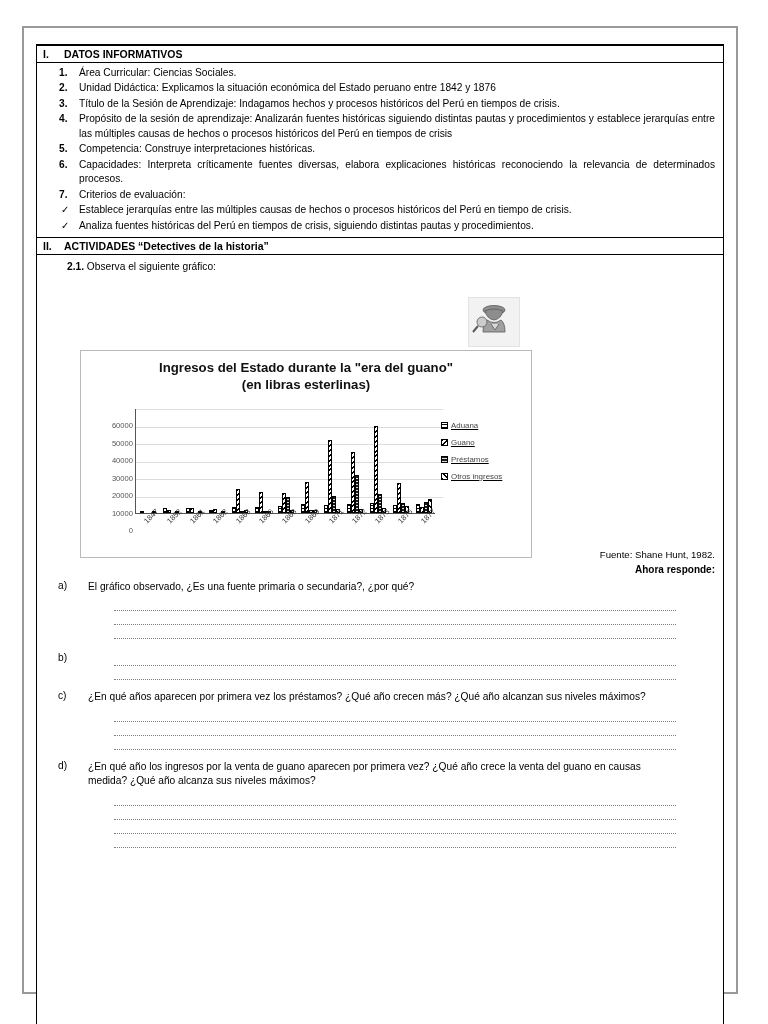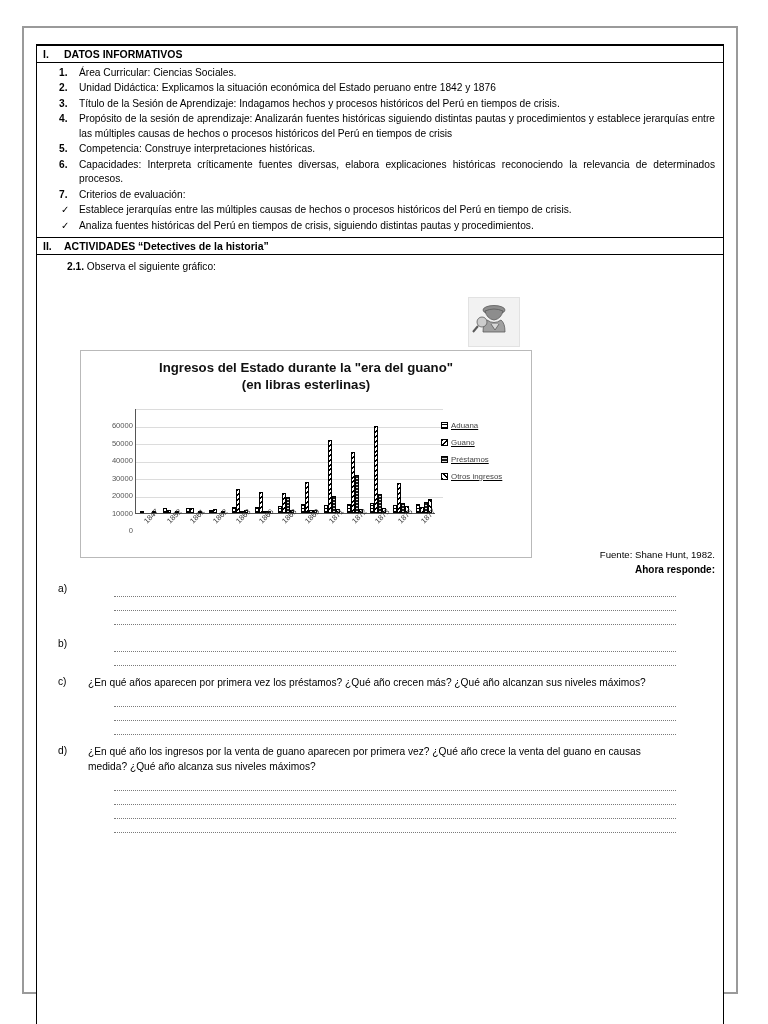--- a/index.html
+++ b/index.html
@@ -512,20 +512,21 @@
         </div>
     </div>
   </div>
 
   <div class="source">Fuente: Shane Hunt, 1982.</div>
   <div class="ahora">Ahora responde:</div>
 
   <div class="questions" id="questions">
       <div class="q">
         <div class="q-label">a)</div>
+        <div class="q-text">El gráfico observado, ¿Es una fuente primaria o secundaria?, ¿por qué?</div>
         <div class="ruled">
           <div class="rule"></div>
           <div class="rule"></div>
           <div class="rule"></div>
         </div>
         <div class="gap"></div>
       </div>
       <div class="q">
         <div class="q-label">b)</div>
         <div class="ruled">

